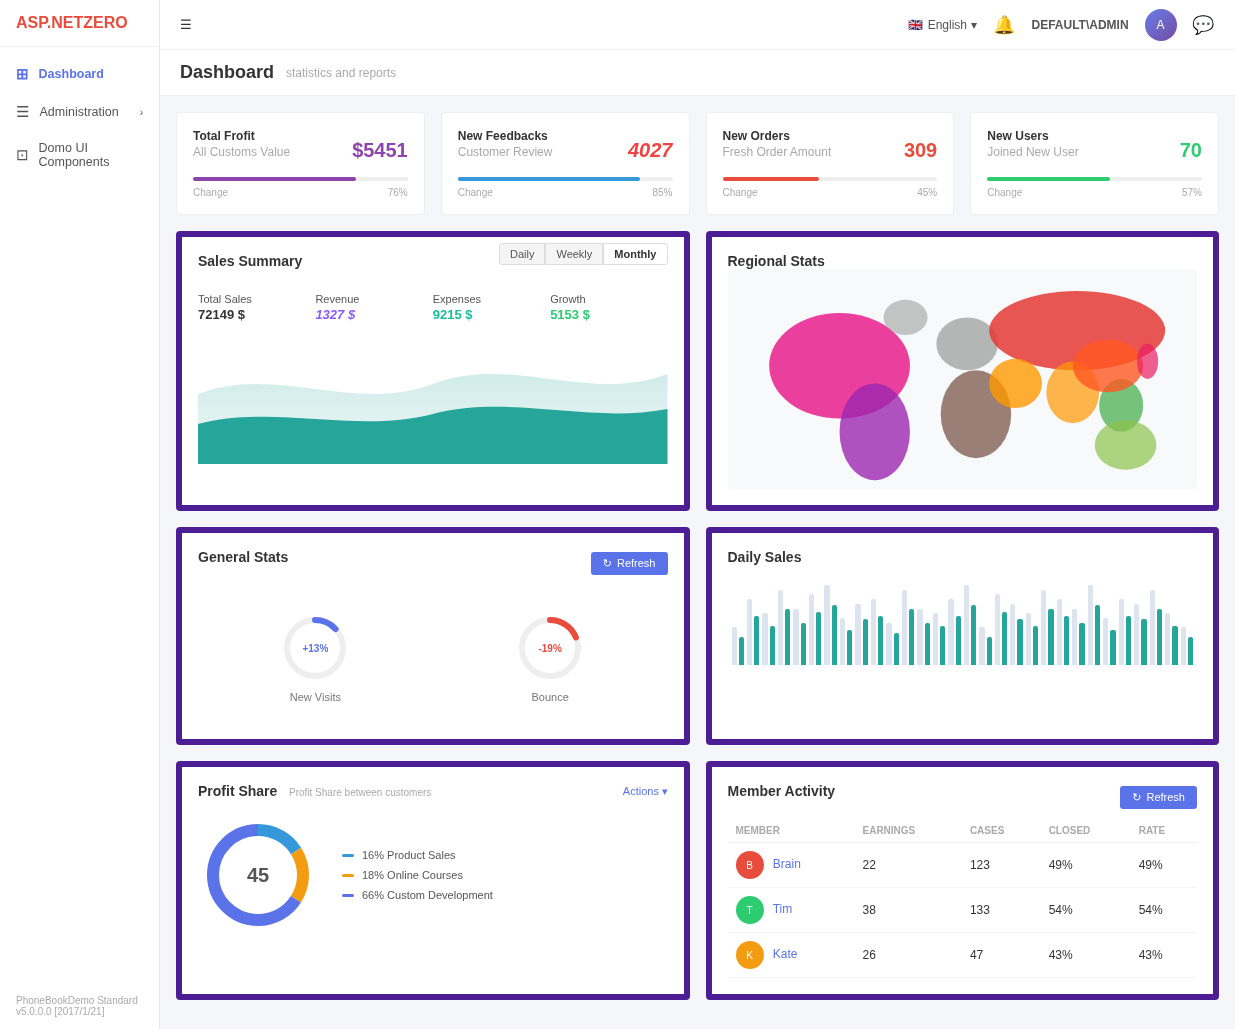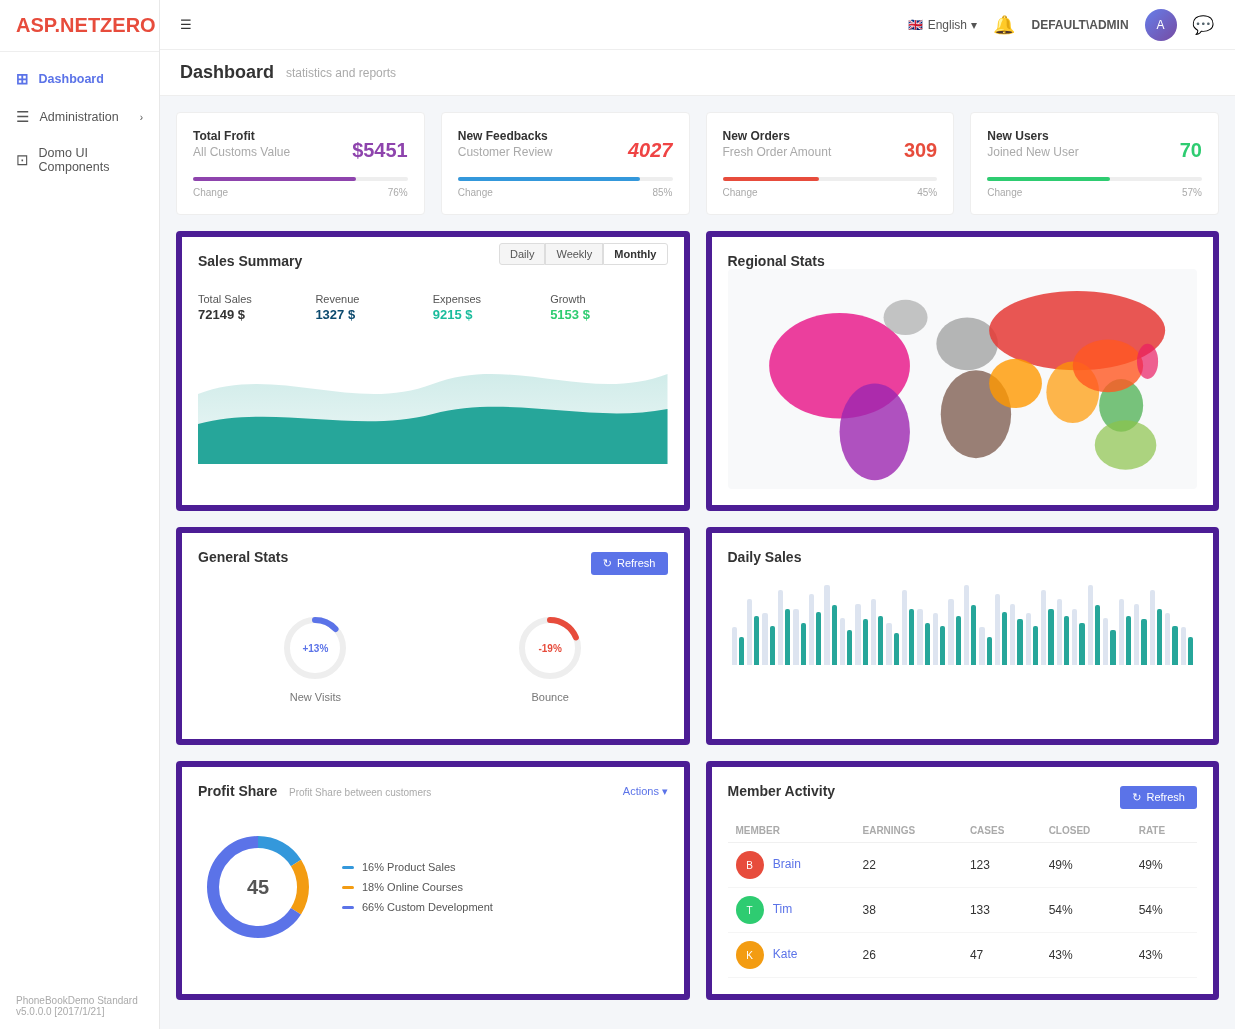--- a/index.html
+++ b/index.html
@@ -1,21 +1,21 @@
 <!DOCTYPE html>
 <html><head>
   <meta charset="utf-8">
   <style>
     * { box-sizing: border-box; margin: 0; padding: 0; }
     body { font-family: 'Segoe UI', Arial, sans-serif; background: #f4f6f9; color: #333; font-size: 13px; display: flex; height: 100vh; overflow: hidden; }
 
     
     .sidebar { width: 160px; background: #fff; border-right: 1px solid #e8e8e8; display: flex; flex-direction: column; height: 100vh; overflow-y: auto; }
     .sidebar-logo { padding: 14px 16px; border-bottom: 1px solid #eee; }
-    .sidebar-logo span { font-size: 20px; font-weight: bold; }
+    .sidebar-logo span { font-size: 16px; font-weight: bold; }
     .sidebar-logo .asp { color: #e74c3c; }
     .sidebar-logo .net { color: #e74c3c; }
     .sidebar-logo .zero { color: #2c3e50; }
     .sidebar-menu { padding-top: 8px; }
     .sidebar-item { display: flex; align-items: center; padding: 10px 16px; cursor: pointer; color: #555; font-size: 12.5px; }
     .sidebar-item.active { color: #5b73e8; font-weight: 600; }
     .sidebar-item .icon { margin-right: 10px; font-size: 15px; }
     .sidebar-item .arrow { margin-left: auto; font-size: 10px; }
     .sidebar-footer { padding: 12px 16px; font-size: 10px; color: #aaa; margin-top: auto; }
 
@@ -55,21 +55,21 @@
 
     
     .sales-tabs { display: flex; gap: 0; margin-left: auto; float: right; margin-top: -26px; }
     .tab-btn { padding: 4px 10px; font-size: 11px; border: 1px solid #ddd; background: #f5f5f5; cursor: pointer; color: #555; }
     .tab-btn.active { background: #fff; color: #333; font-weight: 600; }
     .tab-btn:first-child { border-radius: 3px 0 0 3px; }
     .tab-btn:last-child { border-radius: 0 3px 3px 0; }
     .sales-metrics { display: grid; grid-template-columns: repeat(4, 1fr); margin: 12px 0; }
     .metric label { font-size: 11px; color: #555; display: block; margin-bottom: 2px; }
     .metric .mval { font-size: 13px; font-weight: 600; }
-    .metric .mval.orange { color: #0c4a6e; }
+    .metric .mval.orange { color: #8b5cf6; font-style: italic; }
 
     
     .chart-area { height: 130px; position: relative; overflow: hidden; margin-top: 8px; }
 
     
     .map-container { height: 220px; background: #f8f9fa; border-radius: 4px; overflow: hidden; position: relative; }
     .world-map-svg { width: 100%; height: 100%; }
 
     
     .general-stats-header { display: flex; align-items: center; justify-content: space-between; margin-bottom: 16px; }
@@ -447,21 +447,21 @@
                 <div style="flex: 1 1 0%; border-radius: 2px 2px 0px 0px; background: rgb(221, 228, 240); height: 37.6471px;"></div>
                 <div style="flex: 1 1 0%; border-radius: 2px 2px 0px 0px; background: rgb(38, 166, 154); height: 28.2353px;"></div>
               </div>
             </div>
         </div>
       </div>
 
       <div class="main-row">
 
         <div class="card">
-          <div style="display:flex;align-items:center;justify-content:space-between;margin-bottom:12px;">
+          <div style="display:flex;align-items:center;justify-content:space-between;margin-bottom:0;">
             <div>
               <span class="card-title" style="display:inline;">Profit Share</span>
               <span style="font-size:10px;color:#aaa;margin-left:8px;">Profit Share between customers</span>
             </div>
             <div style="font-size:11px;color:#5b73e8;cursor:pointer;">
               <span>Actions</span>
               <span> ▾</span>
             </div>
           </div>
           <div class="profit-row">

